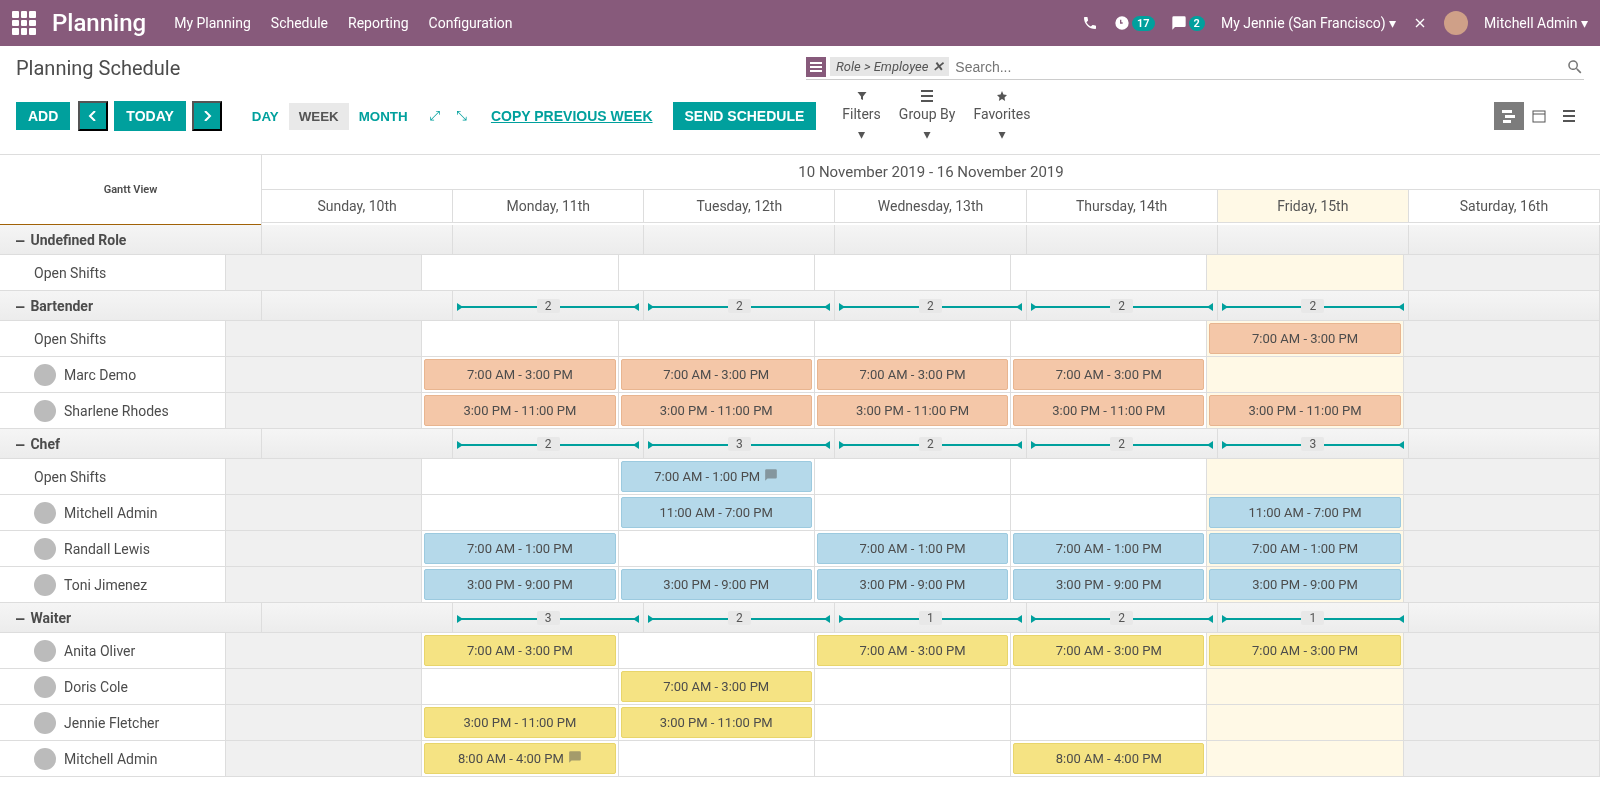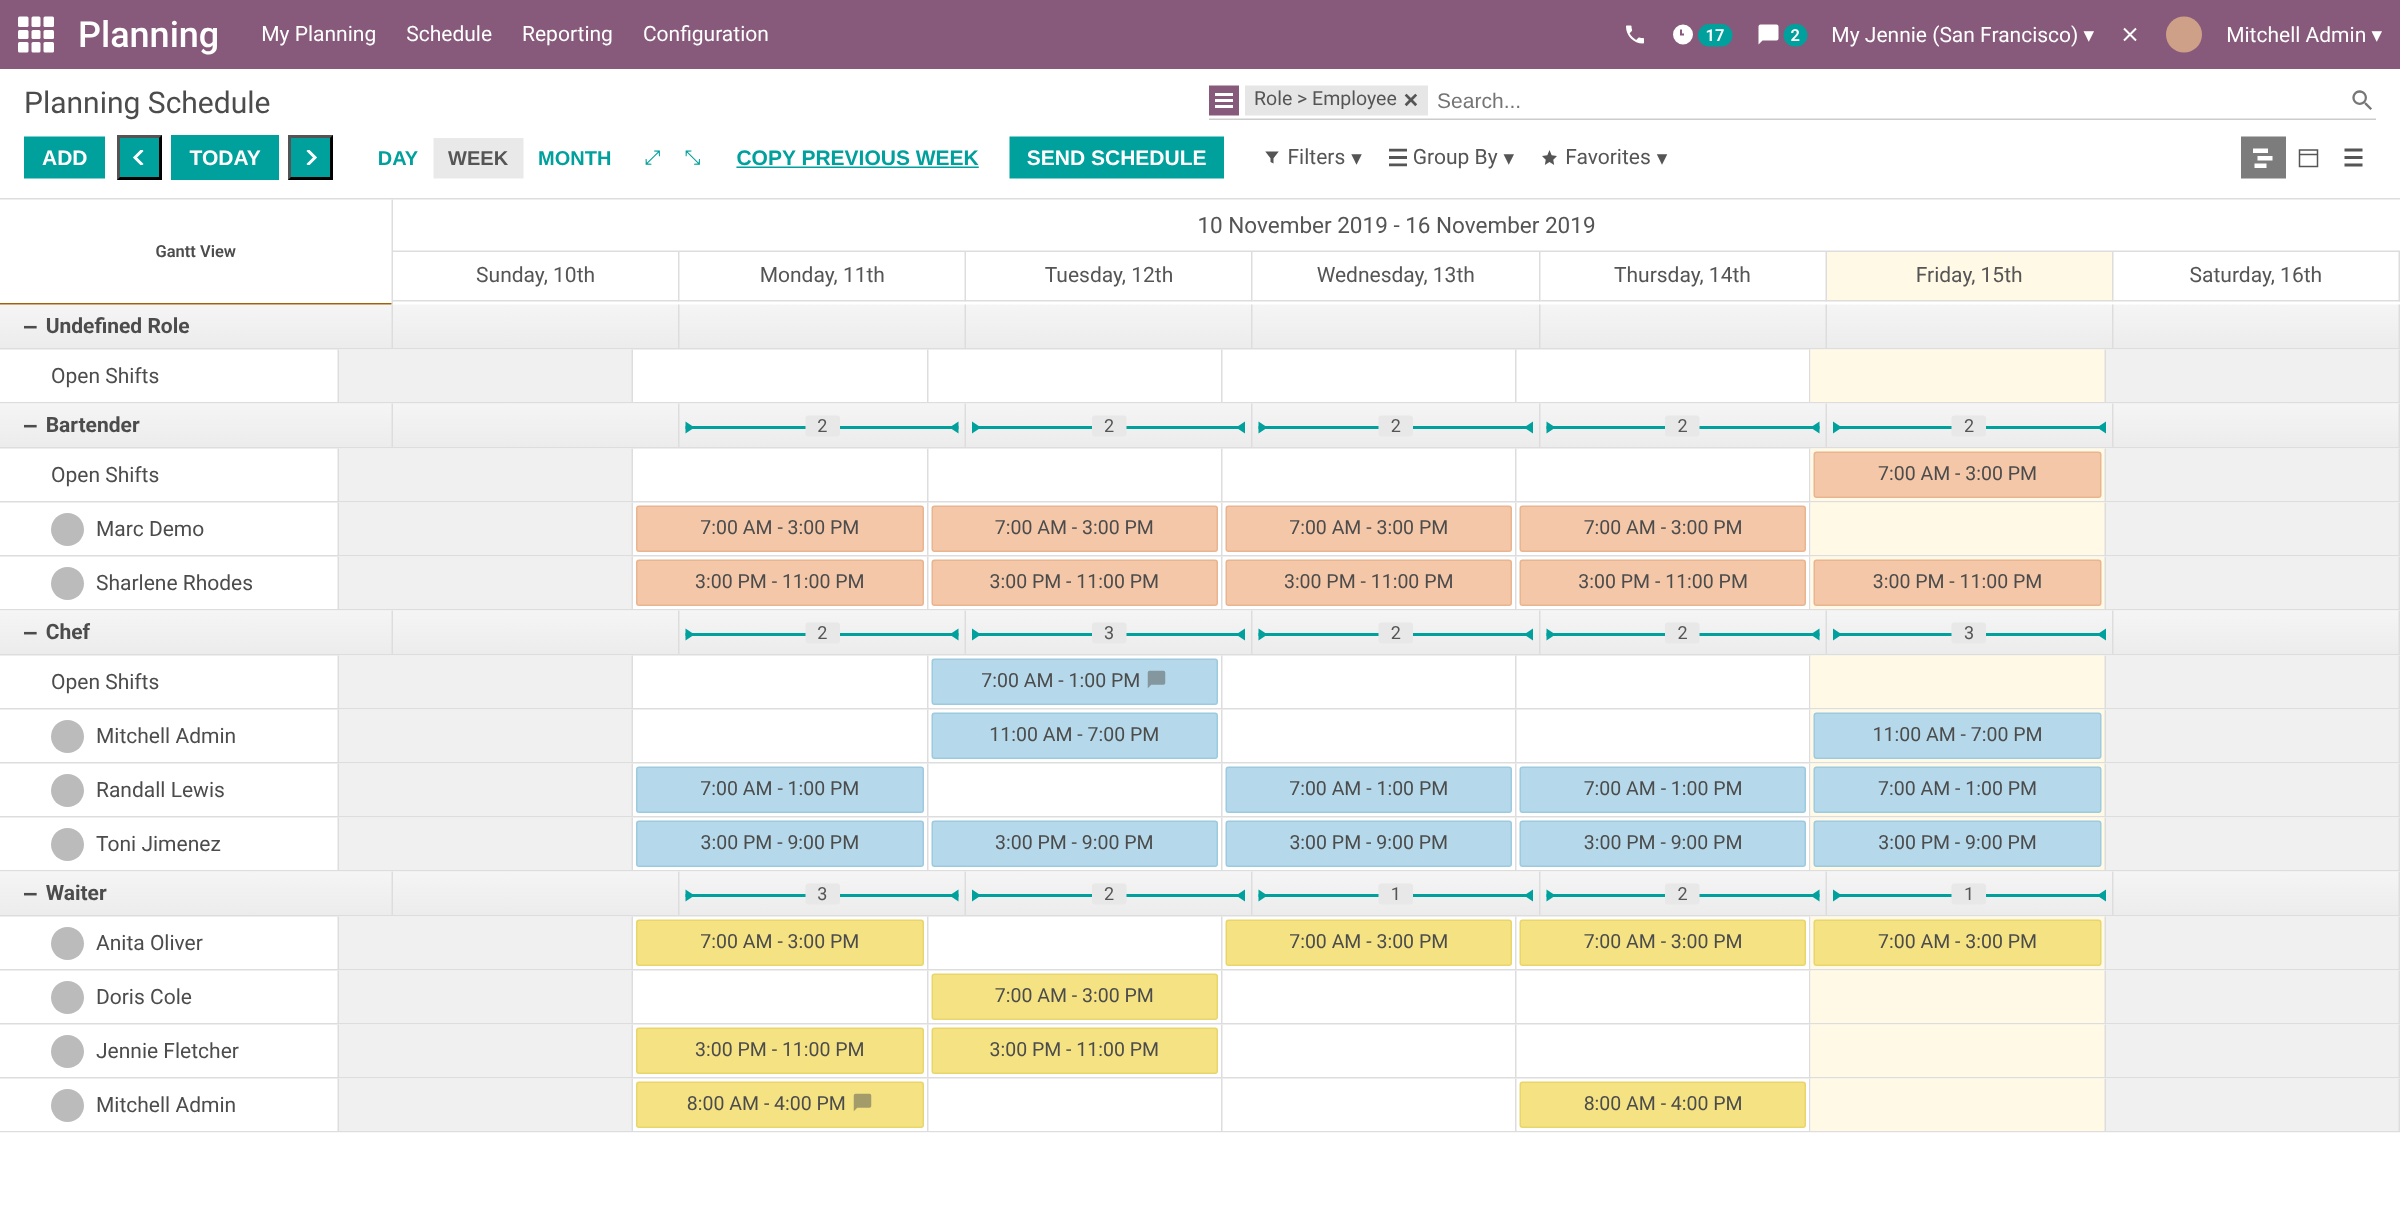--- a/index.html
+++ b/index.html
@@ -14,36 +14,36 @@
 .top-right { display: flex; align-items: center; gap: 16px; font-size: 14px; }
 .badge-wrap { position: relative; display: flex; align-items: center; }
 .badge { background: #00a09d; color: #fff; font-size: 11px; padding: 1px 5px; border-radius: 8px; margin-left: 2px; font-weight: 600; }
 .avatar-sm { width: 24px; height: 24px; border-radius: 50%; background: #cfa088; display: inline-block; }
 .icon-phone, .icon-clock, .icon-chat, .icon-x { width: 16px; height: 16px; fill: #fff; }
 
 .controlbar { display: flex; align-items: center; padding: 10px 16px 4px 16px; gap: 12px; }
 .page-title { font-size: 20px; color: #4c4c4c; flex: 1; }
 .search-area { flex: 1; display: flex; align-items: center; border-bottom: 1px solid #ccc; gap: 4px; padding-bottom: 2px; }
 .search-chip-toggle { background: #875a7b; width: 20px; height: 20px; display: flex; align-items: center; justify-content: center; }
-.search-chip { background: #e6e6e6; color: #555; font-size: 13px; padding: 2px 6px; display: flex; align-items: center; gap: 4px; }
+.search-chip { background: #e6e6e6; color: #555; font-size: 13px; padding: 2px 6px; display: flex; align-items: center; gap: 4px; font-style: italic; }
 .search-chip .xx { cursor: pointer; font-weight: bold; }
 .search-input { border: none; outline: none; flex: 1; font-size: 14px; padding: 2px; }
 .mag-icon { color: #777; }
 
 .toolbar { display: flex; align-items: center; padding: 6px 16px 12px 16px; gap: 8px; flex-wrap: wrap; }
 .btn { border: none; padding: 6px 12px; font-size: 14px; cursor: pointer; }
 .btn-teal { background: #00a09d; color: #fff; font-weight: 600; }
 .btn-nav { background: #00a09d; color: #fff; width: 30px; height: 30px; display: flex; align-items: center; justify-content: center; }
 .range-btns { display: flex; gap: 0; margin-left: 12px; }
 .range-btn { background: transparent; color: #00a09d; font-weight: 600; padding: 6px 10px; border: none; cursor: pointer; }
 .range-btn.active { background: #e9e9e9; color: #555; }
 .icon-btn { background: transparent; border: none; color: #00a09d; cursor: pointer; padding: 4px; }
 .link-btn { background: transparent; border: none; color: #00a09d; font-weight: 600; cursor: pointer; font-size: 14px; }
 .filter-btns { display: flex; gap: 18px; margin-left: 18px; color: #555; font-size: 14px; }
-.filter-btns > span { cursor: pointer; display: flex; align-items: center; gap: 4px; }
+.filter-btns > span { cursor: pointer; display: flex; align-items: center; gap: 4px; flex-direction: column; }
 .view-switch { display: flex; gap: 0; }
 .view-switch .vs { width: 30px; height: 28px; display: flex; align-items: center; justify-content: center; cursor: pointer; color: #555; }
 .view-switch .vs.active { background: #7c7c7c; color: #fff; }
 
 .grid-wrap { border-top: 1px solid #ddd; }
 .grid-header { display: flex; }
 .side-col { width: 262px; flex-shrink: 0; border-right: 1px solid #ddd; }
 .main-area { flex: 1; overflow-x: auto; }
 .date-range-row { text-align: center; padding: 8px; border-bottom: 1px solid #ddd; font-size: 15px; color: #555; }
 .day-row { display: flex; }

